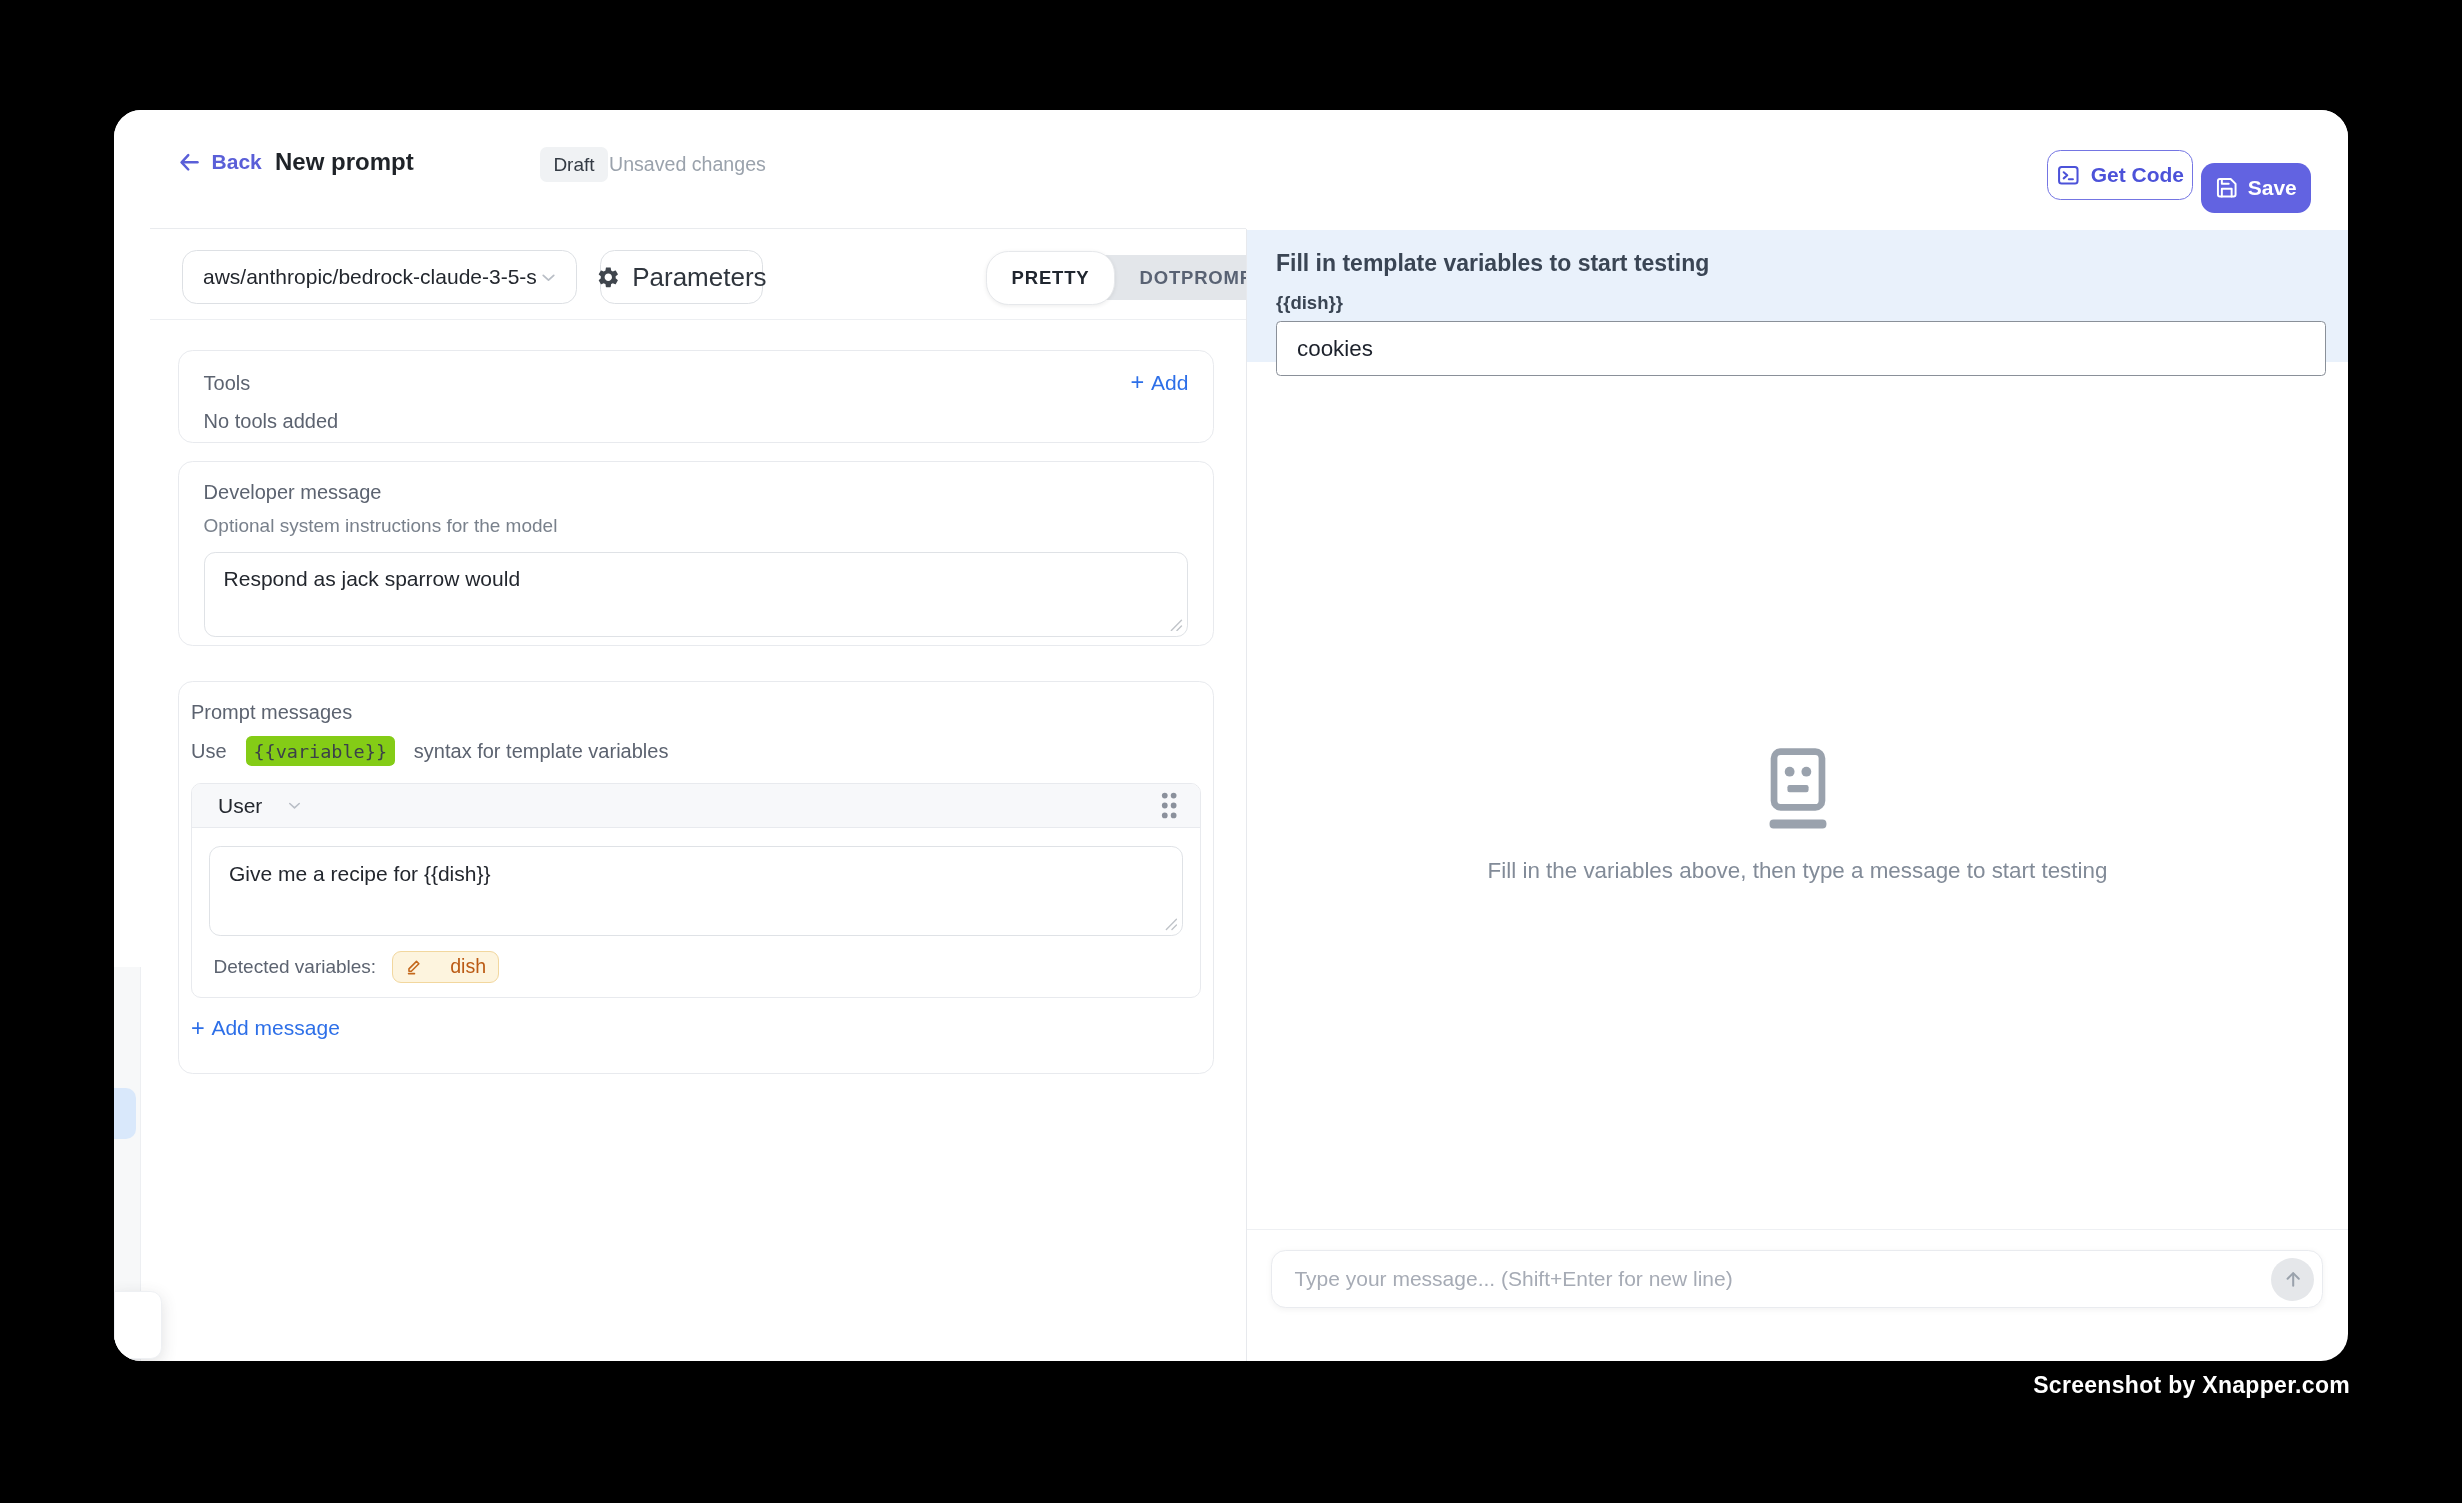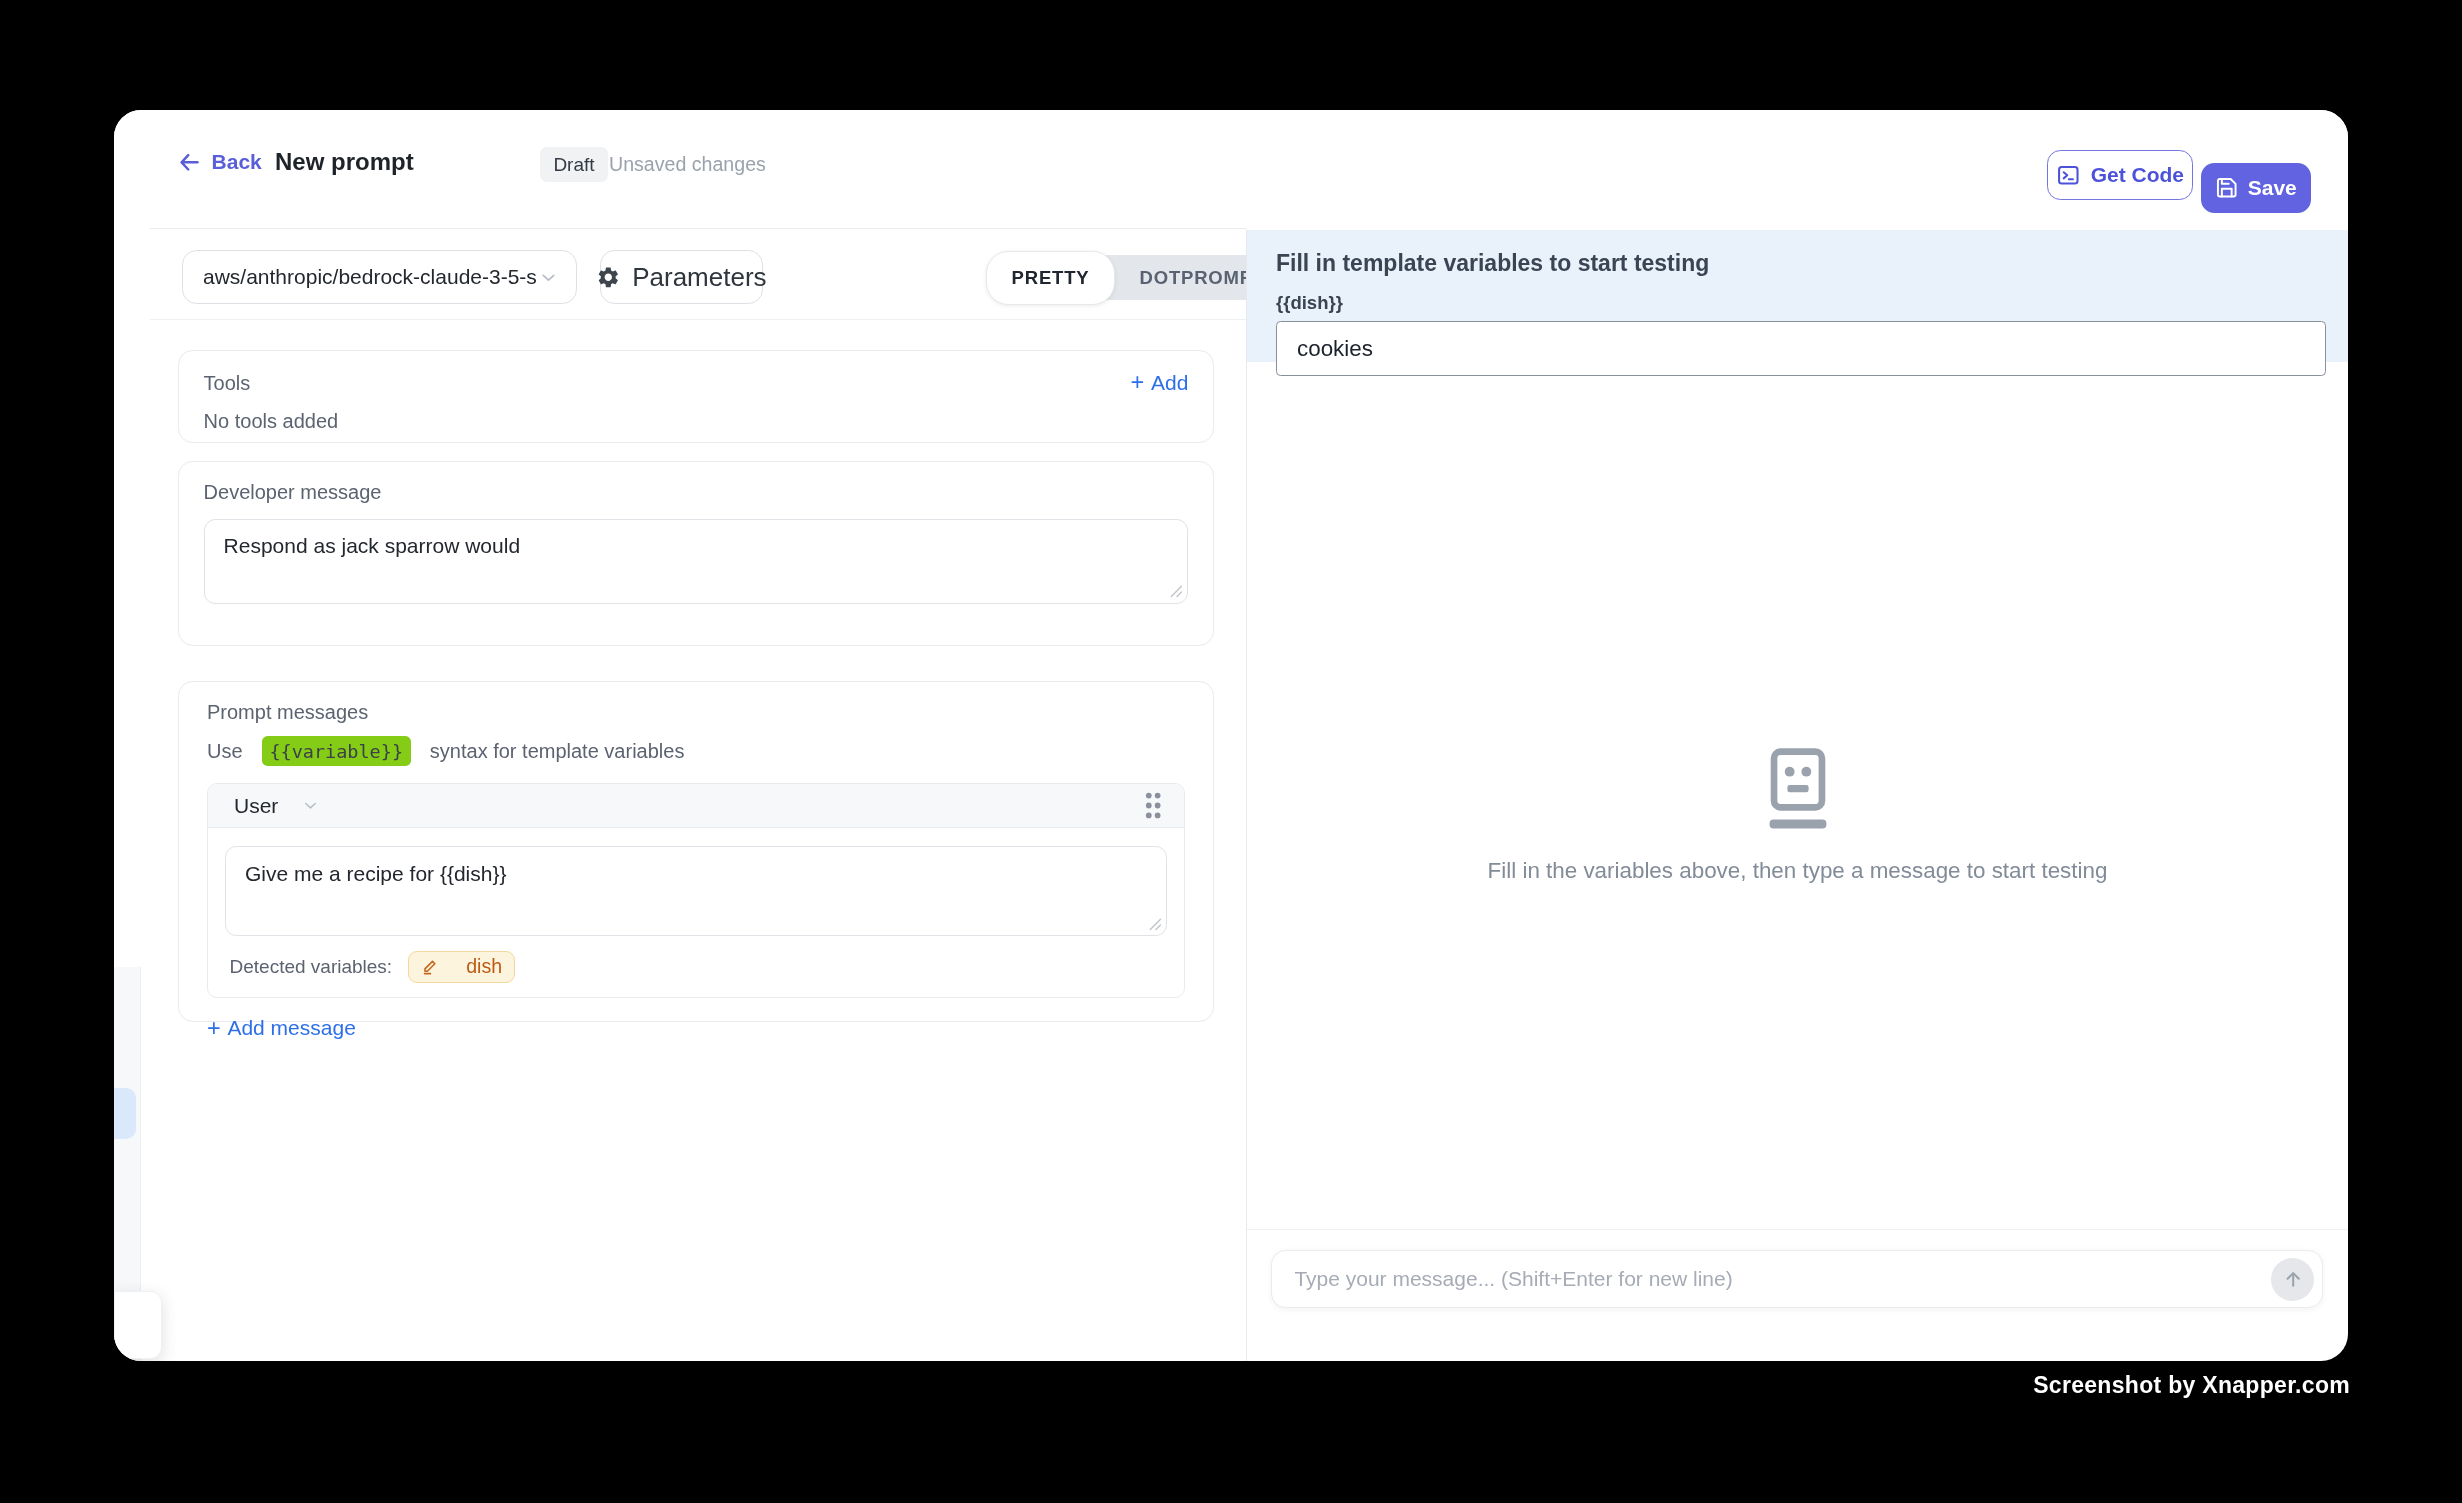--- a/index.html
+++ b/index.html
@@ -45,21 +45,21 @@
   .blue-link .plus { font-size:23.5px; font-weight:400; line-height:1; }
   #tools-empty { margin-top:14.6px; font-size:20px; color:#5c6370; }
 
   #dev-card { top:351px; height:185px; padding:19px 24.6px; }
   #dev-sub { margin-top:11.2px; font-size:19px; color:#79818c; }
   .ta-wrap { position:relative; }
   textarea { width:100%; border:1.4px solid #dfe2e6; border-radius:11.2px; font-family:"Liberation Sans","DejaVu Sans",sans-serif; font-size:21px; color:#23272e; padding:14.6px 19px; resize:none; outline:none; display:block; }
   #dev-ta { height:85px; margin-top:14.6px; }
   .resize-grip { position:absolute; right:5.6px; bottom:5.6px; width:14.6px; height:14.6px; pointer-events:none; }
 
-  #prompt-card { top:571px; height:341px; padding:19px 28px; }
+  #prompt-card { top:571px; height:393px; padding:19px 12px; }
   #syntax-row { margin-top:12.3px; font-size:20px; color:#5c6370; display:flex; align-items:center; gap:19px; }
   .code-chip { font-family:"DejaVu Sans Mono","Liberation Mono",monospace; font-size:18.5px; background:#84cc16; color:#3b4149; border-radius:5.6px; padding:4.5px 7.8px; }
   #msg-block { margin-top:17px; border:1.4px solid #e8eaee; border-radius:10px; overflow:hidden; }
   #msg-head { height:44px; background:#f7f8fa; border-bottom:1.4px solid #e8eaee; display:flex; align-items:center; padding:0 20px 0 26px; }
   #role-select { display:flex; align-items:center; gap:22.4px; cursor:pointer; }
   #role-select .role { font-size:21px; font-weight:500; color:#23272e; }
   #msg-head .grip { margin-left:auto; cursor:grab; }
   #msg-body { padding:18px 17px 14.6px 17px; }
   #user-ta { height:90px; }
   #detected-row { display:flex; align-items:center; gap:15.7px; margin-top:14.6px; padding-left:4.5px; }
@@ -164,20 +164,21 @@
         <span class="blue-link">
           <span class="plus">+</span>
           <span>Add</span>
         </span>
       </div>
       <div id="tools-empty">No tools added</div>
     </div>
 
     <div class="card" id="dev-card">
       <div class="card-label">Developer message</div>
+      <div id="dev-sub">Optional system instructions for the model</div>
       <div class="ta-wrap">
         <textarea id="dev-ta" spellcheck="false" style="">Respond as jack sparrow would</textarea>
         <span class="resize-grip">
           <svg width="14.6" height="14.6" viewBox="0 0 26 26" stroke="#c0c4c9" stroke-width="2.5" stroke-linecap="round">
               <line x1="6" y1="24" x2="24" y2="6"></line>
               <line x1="16" y1="24" x2="24" y2="16"></line>
             </svg>
         </span>
       </div>
     </div>

